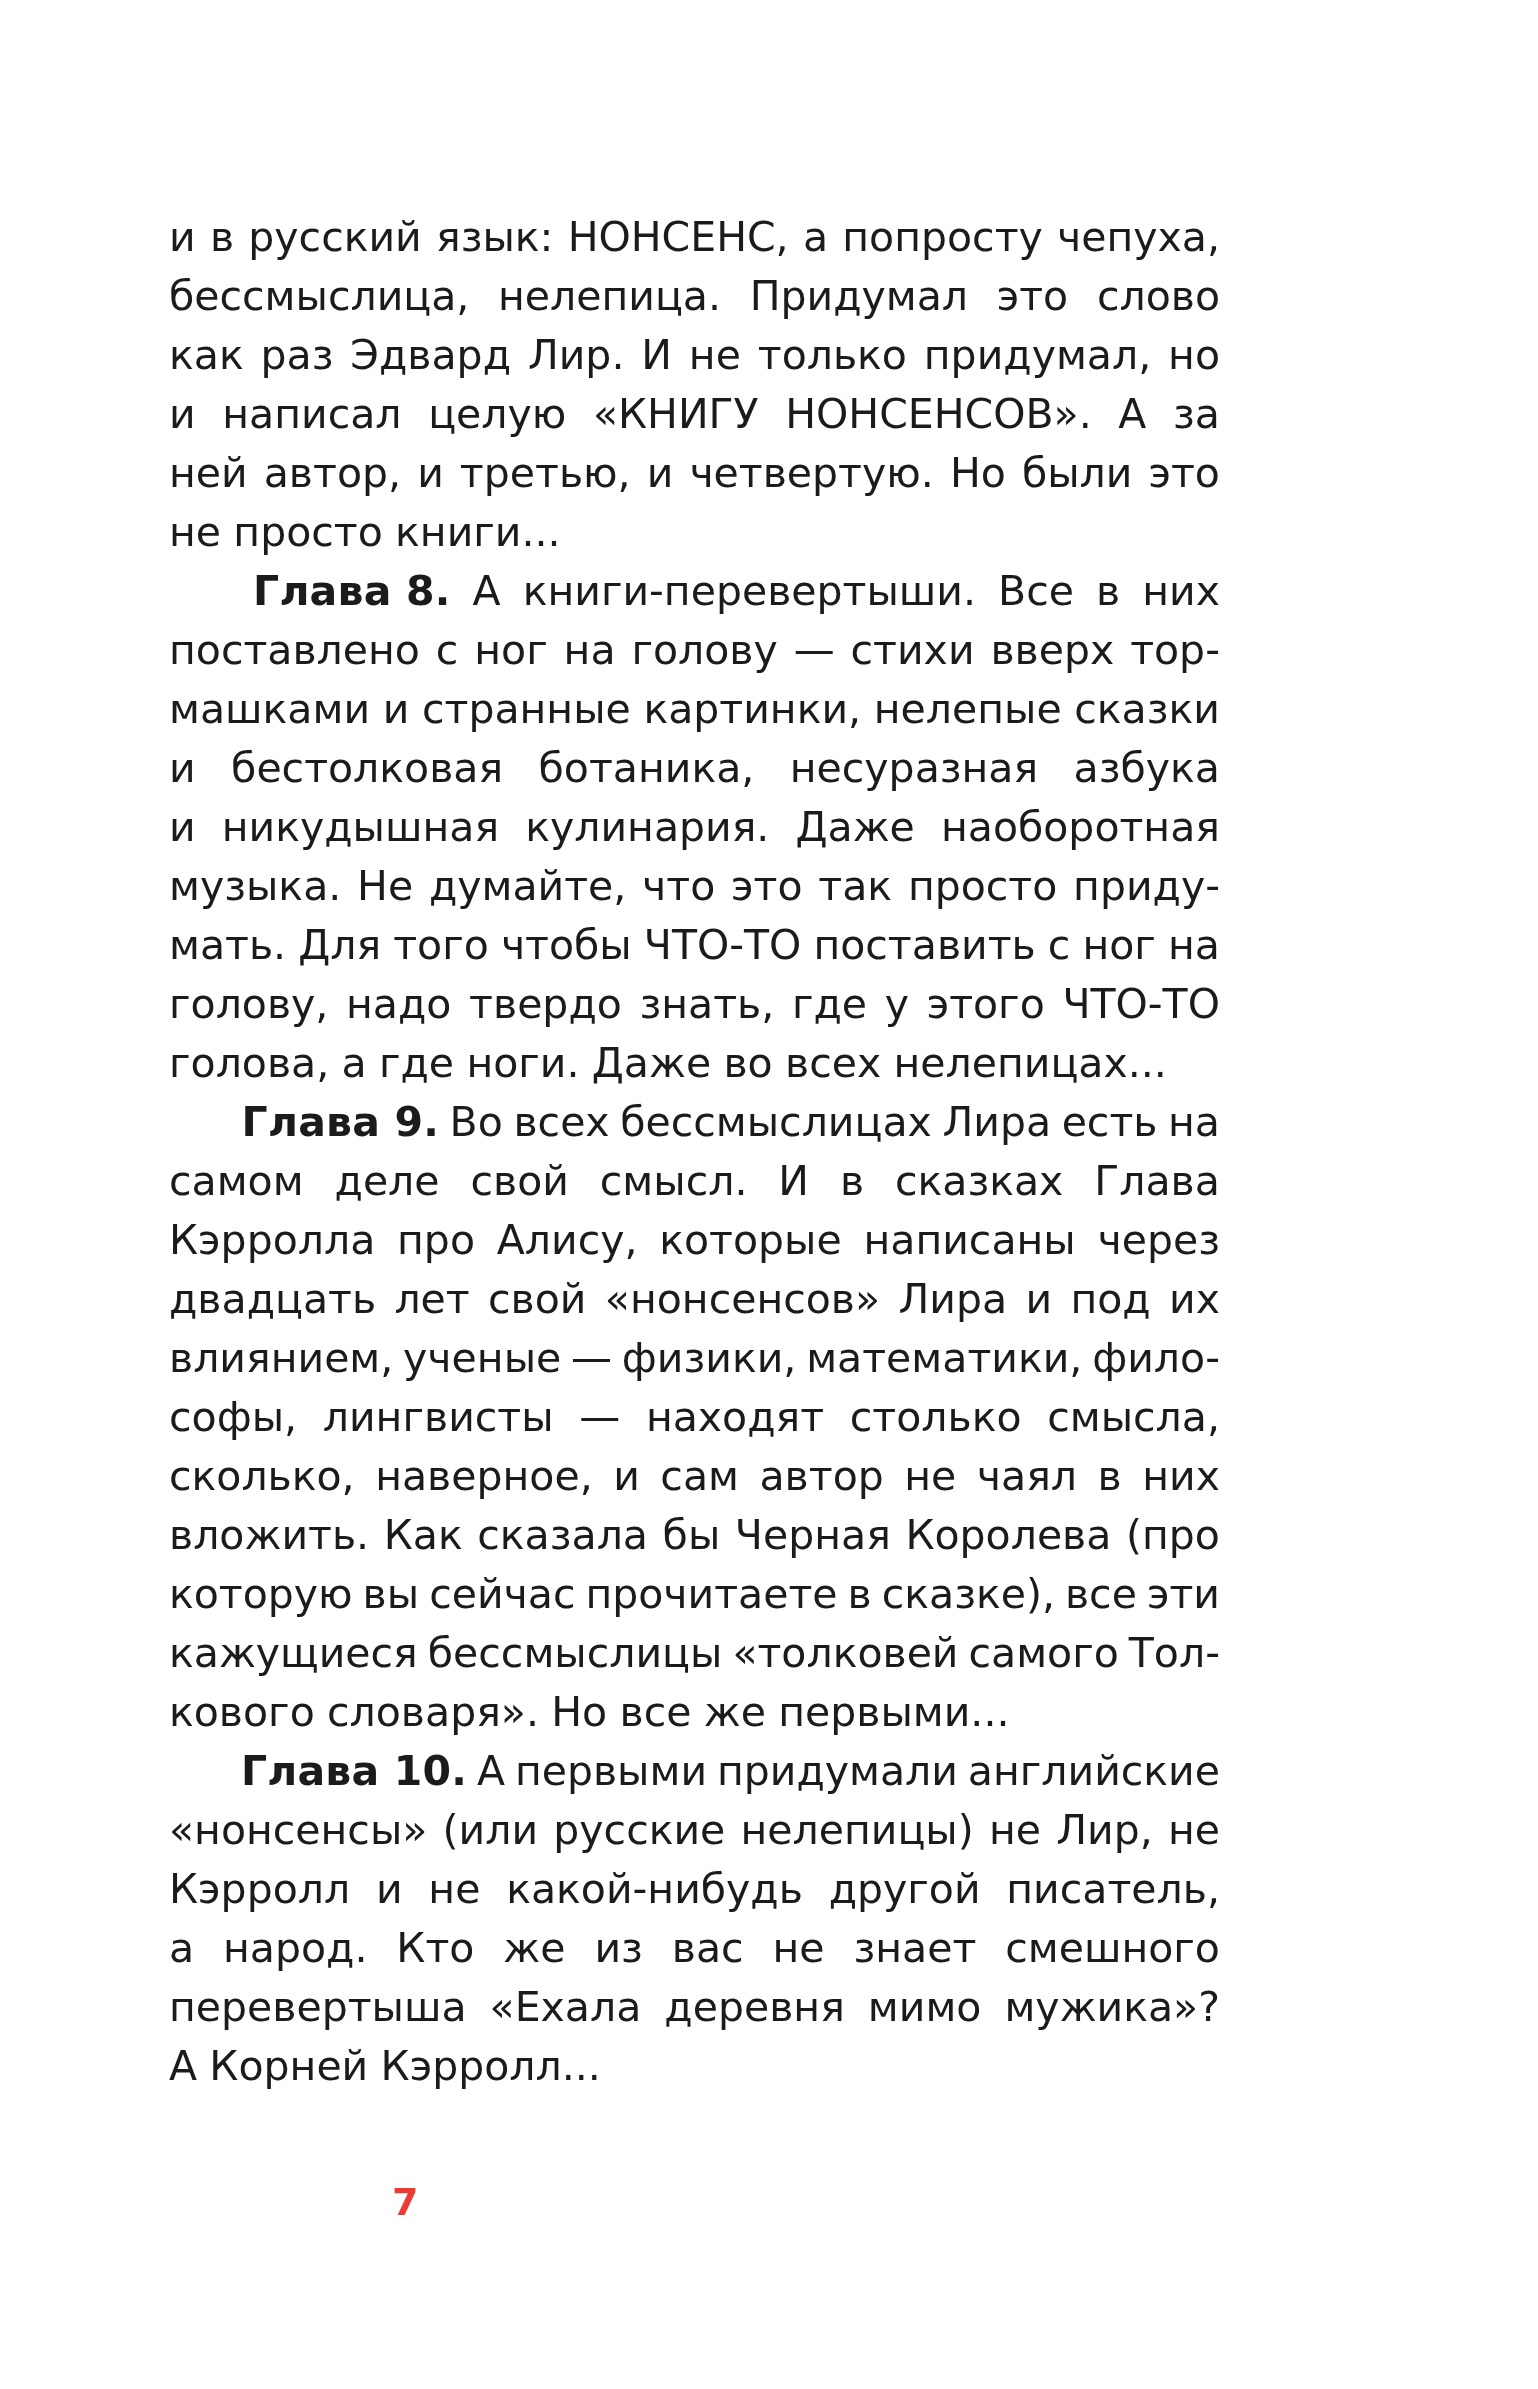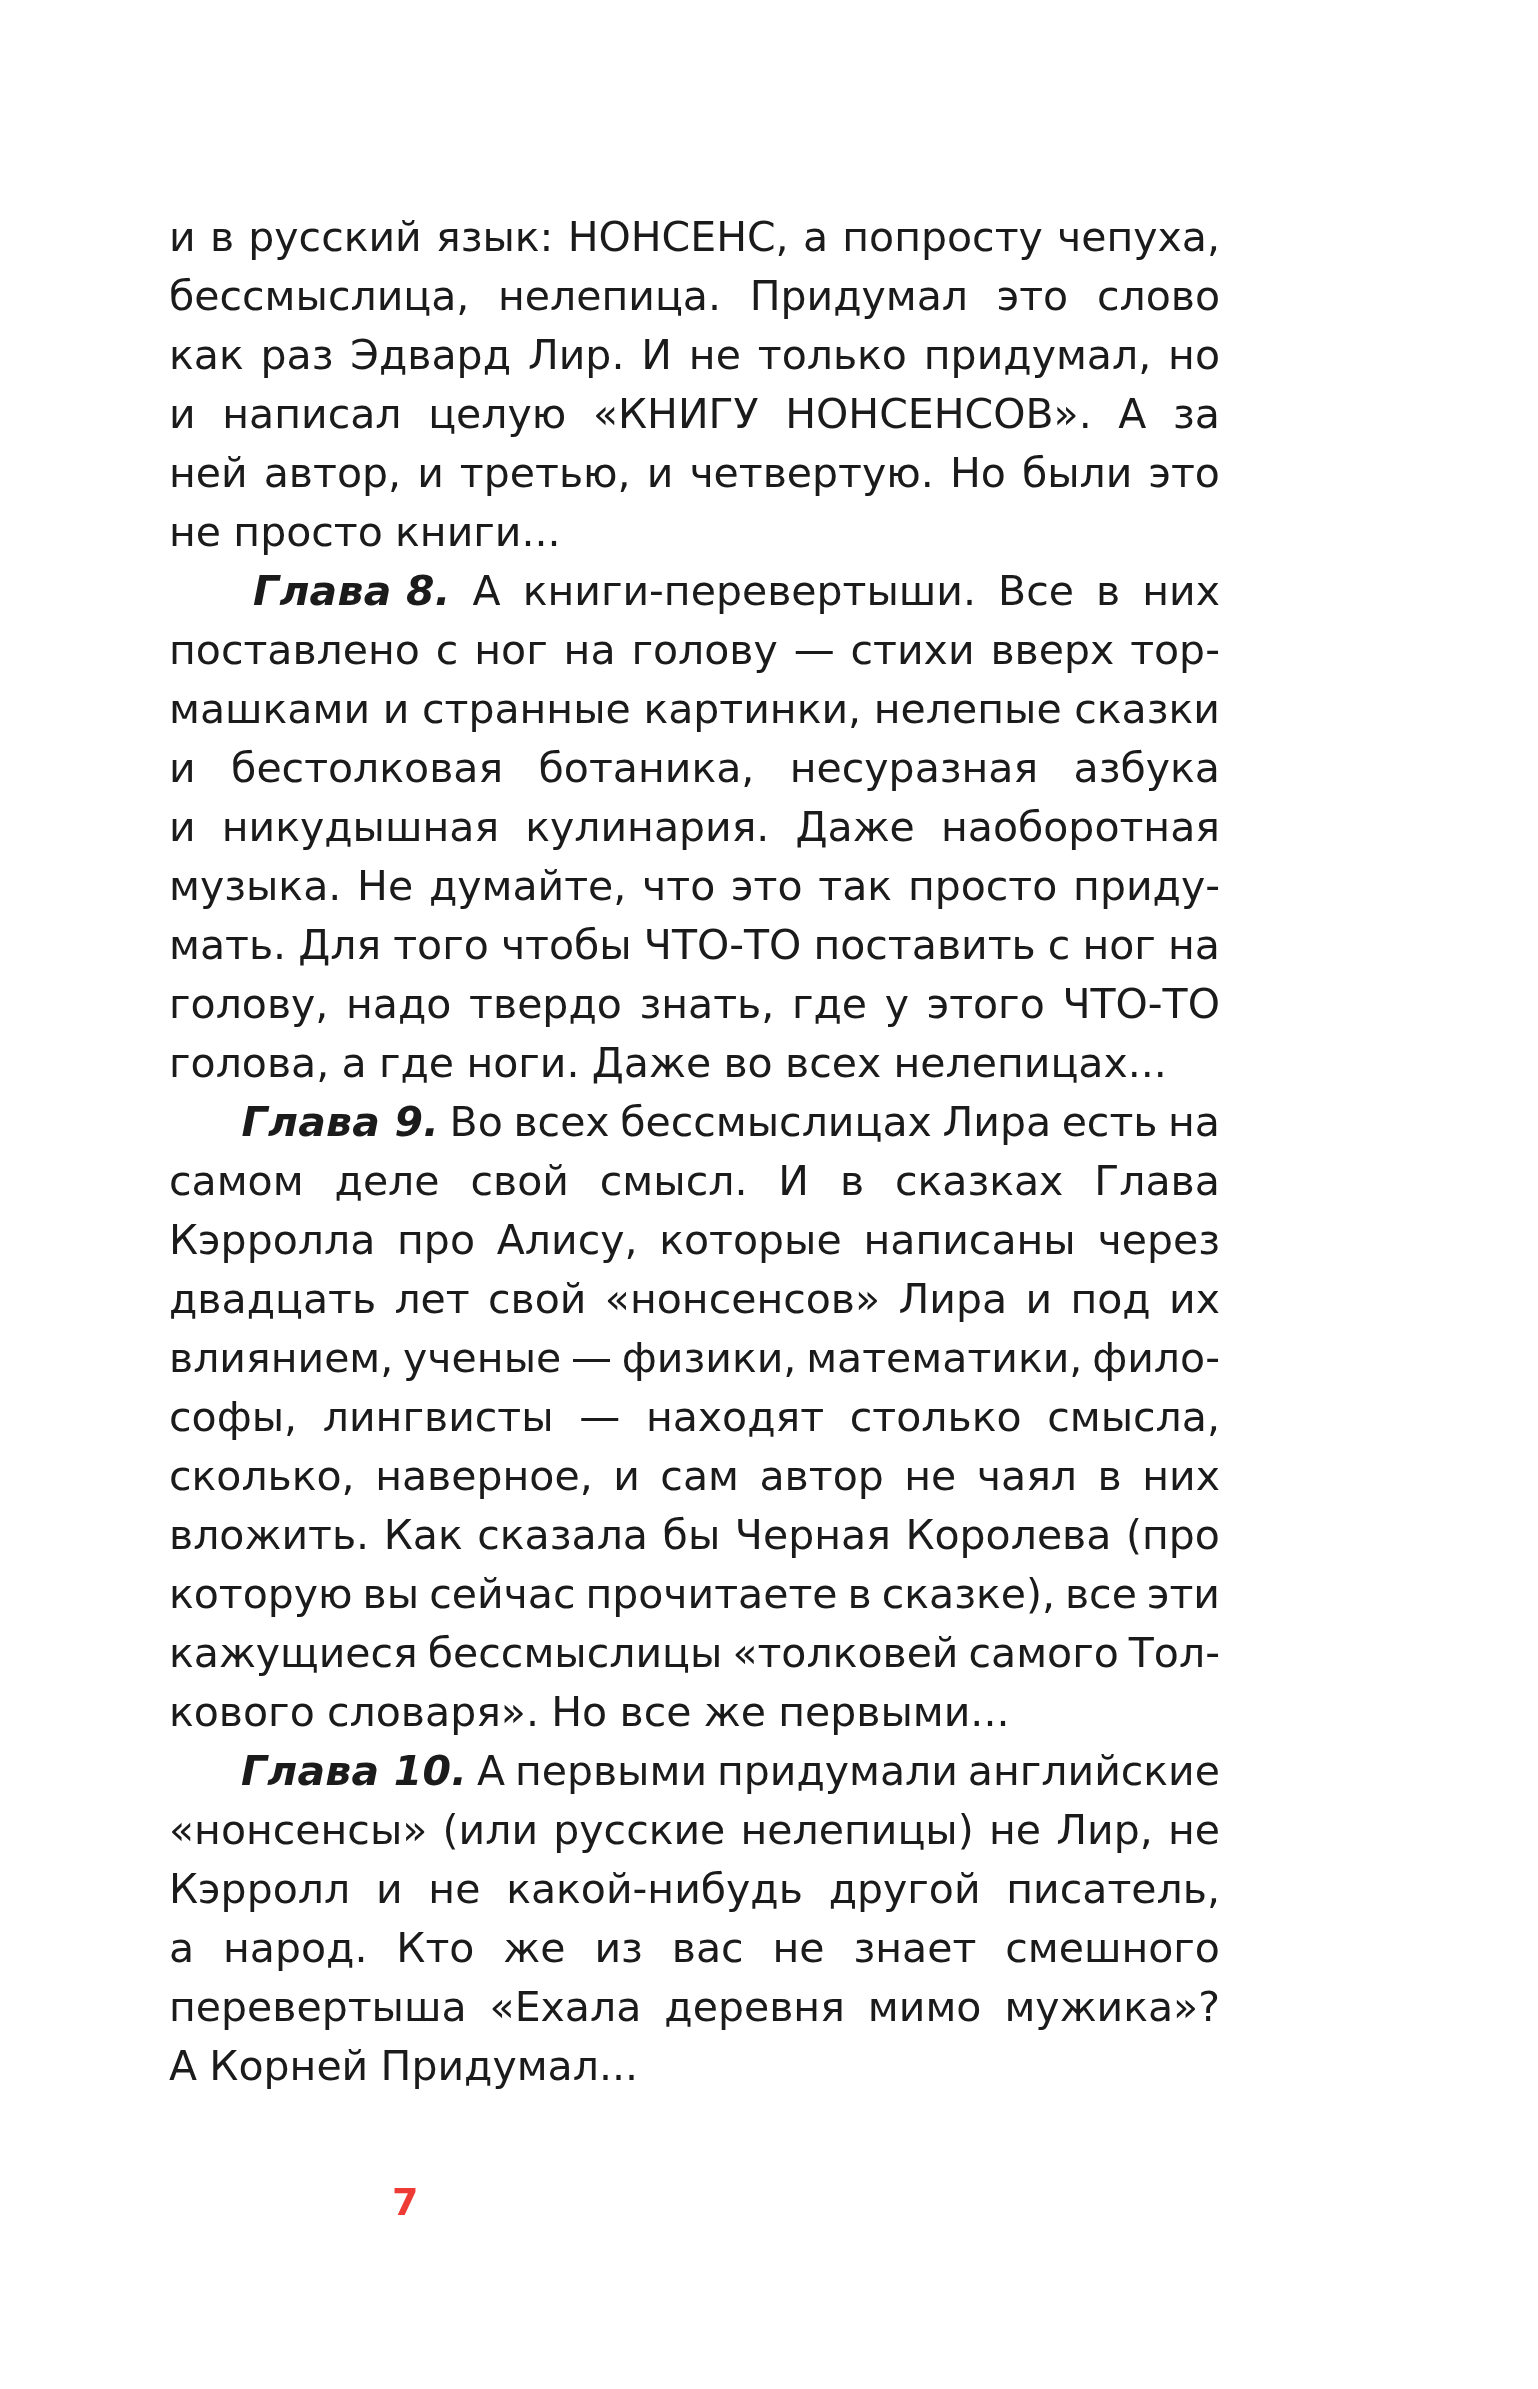--- a/index.html
+++ b/index.html
@@ -23,21 +23,20 @@
     box-sizing: border-box;
   }
   .text-column {
     position: absolute;
     left: 169px;
     top: 208px;
     width: 1051px;
   }
   .chapter-marker {
     font-weight: bold;
-    font-style: italic;
     letter-spacing: 0.2px;
   }
   .page-number {
     position: absolute;
     left: 392px;
     top: 2183px;
     font-size: 38px;
     font-weight: bold;
     line-height: 1;
     color: #ef3b35;
@@ -347,21 +346,21 @@
       <div class="jline">
           <span class="w">перевертыша</span>
           <span class="w">«Ехала</span>
           <span class="w">деревня</span>
           <span class="w">мимо</span>
           <span class="w">мужика»?</span>
         </div>
       <div class="jline last">
           <span class="w">А</span>
           <span class="w">Корней</span>
-          <span class="w">Придумал...</span>
+          <span class="w">Кэрролл...</span>
         </div>
     </div>
 
   </div>
 
   <div class="page-number" style="color: rgb(239, 59, 53);">7</div>
 
 </div>
 
 

